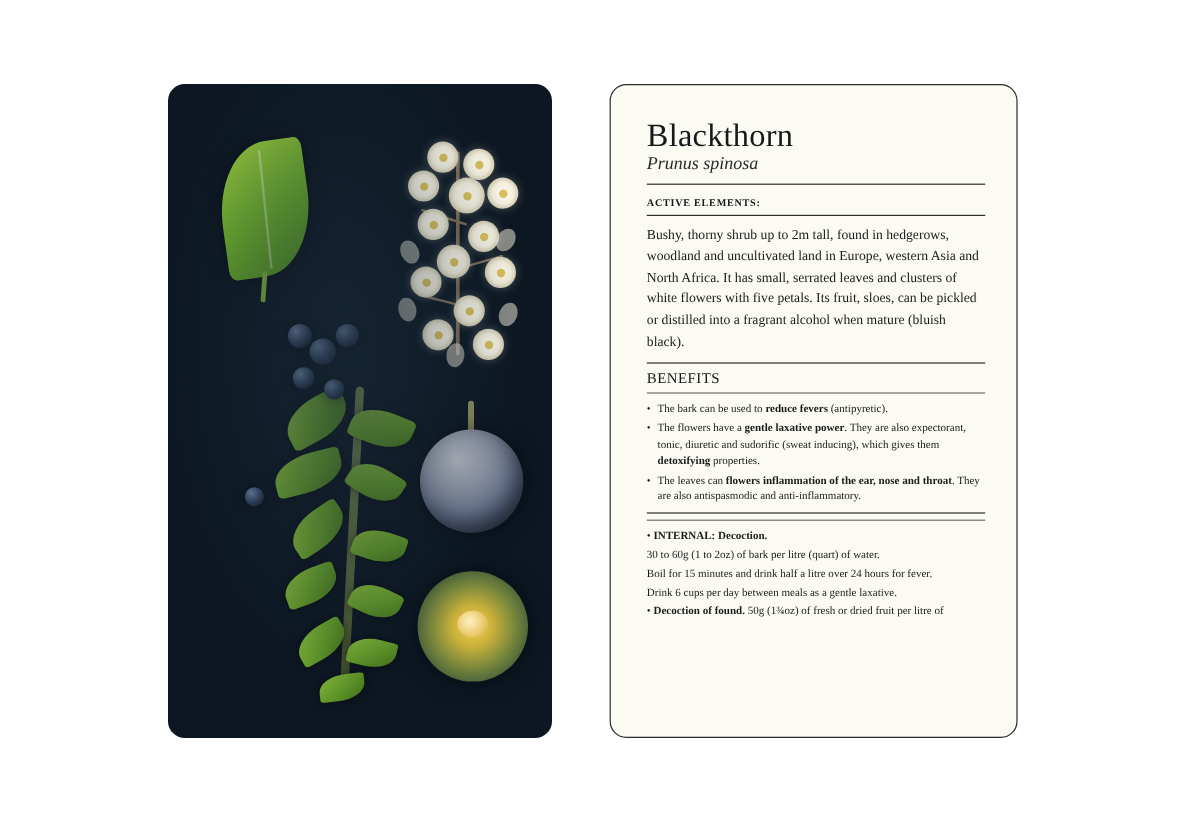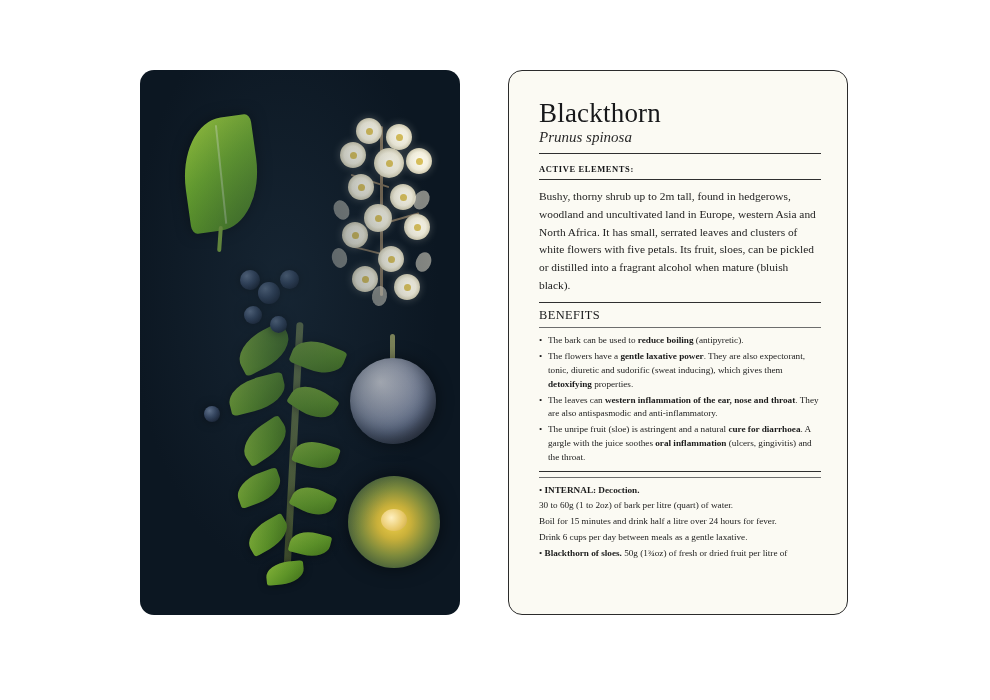--- a/index.html
+++ b/index.html
@@ -345,33 +345,32 @@
     <hr class="rule">
 
     <p class="desc">Bushy, thorny shrub up to 2m tall, found in hedgerows, woodland and uncultivated land in Europe, western Asia and North Africa. It has small, serrated leaves and clusters of white flowers with five petals. Its fruit, sloes, can be pickled or distilled into a fragrant alcohol when mature (bluish black).</p>
 
     <hr class="rule">
 
     <div class="section-head">BENEFITS</div>
     <hr class="rule-thin">
 
     <ul class="bullets">
-      <li>The bark can be used to <b>reduce boiling</b> (antipyretic).</li>
+      <li>The bark can be used to <b>reduce fevers</b> (antipyretic).</li>
       <li>The flowers have a <b>gentle laxative power</b>. They are also expectorant, tonic, diuretic and sudorific (sweat inducing), which gives them <b>detoxifying</b> properties.</li>
-      <li>The leaves can <b>western inflammation of the ear, nose and throat</b>. They are also antispasmodic and anti-inflammatory.</li>
-      <li>The unripe fruit (sloe) is astringent and a natural <b>cure for diarrhoea</b>. A gargle with the juice soothes <b>oral inflammation</b> (ulcers, gingivitis) and the throat.</li>
+      <li>The leaves can <b>flowers inflammation of the ear, nose and throat</b>. They are also antispasmodic and anti-inflammatory.</li>
     </ul>
 
     <hr class="rule">
 
     <hr class="rule-thin">
 
     <div class="use-list">
       <p class="use-p">• <b>INTERNAL: Decoction.</b></p>
       <p class="use-p">30 to 60g (1 to 2oz) of bark per litre (quart) of water.</p>
       <p class="use-p">Boil for 15 minutes and drink half a litre over 24 hours for fever.</p>
       <p class="use-p">Drink 6 cups per day between meals as a gentle laxative.</p>
-      <p class="use-p">• <b>Blackthorn of sloes.</b> 50g (1¾oz) of fresh or dried fruit per litre of</p>
+      <p class="use-p">• <b>Decoction of found.</b> 50g (1¾oz) of fresh or dried fruit per litre of</p>
 
     </div>
   </div>
 
 </div>
 
 </body></html>

